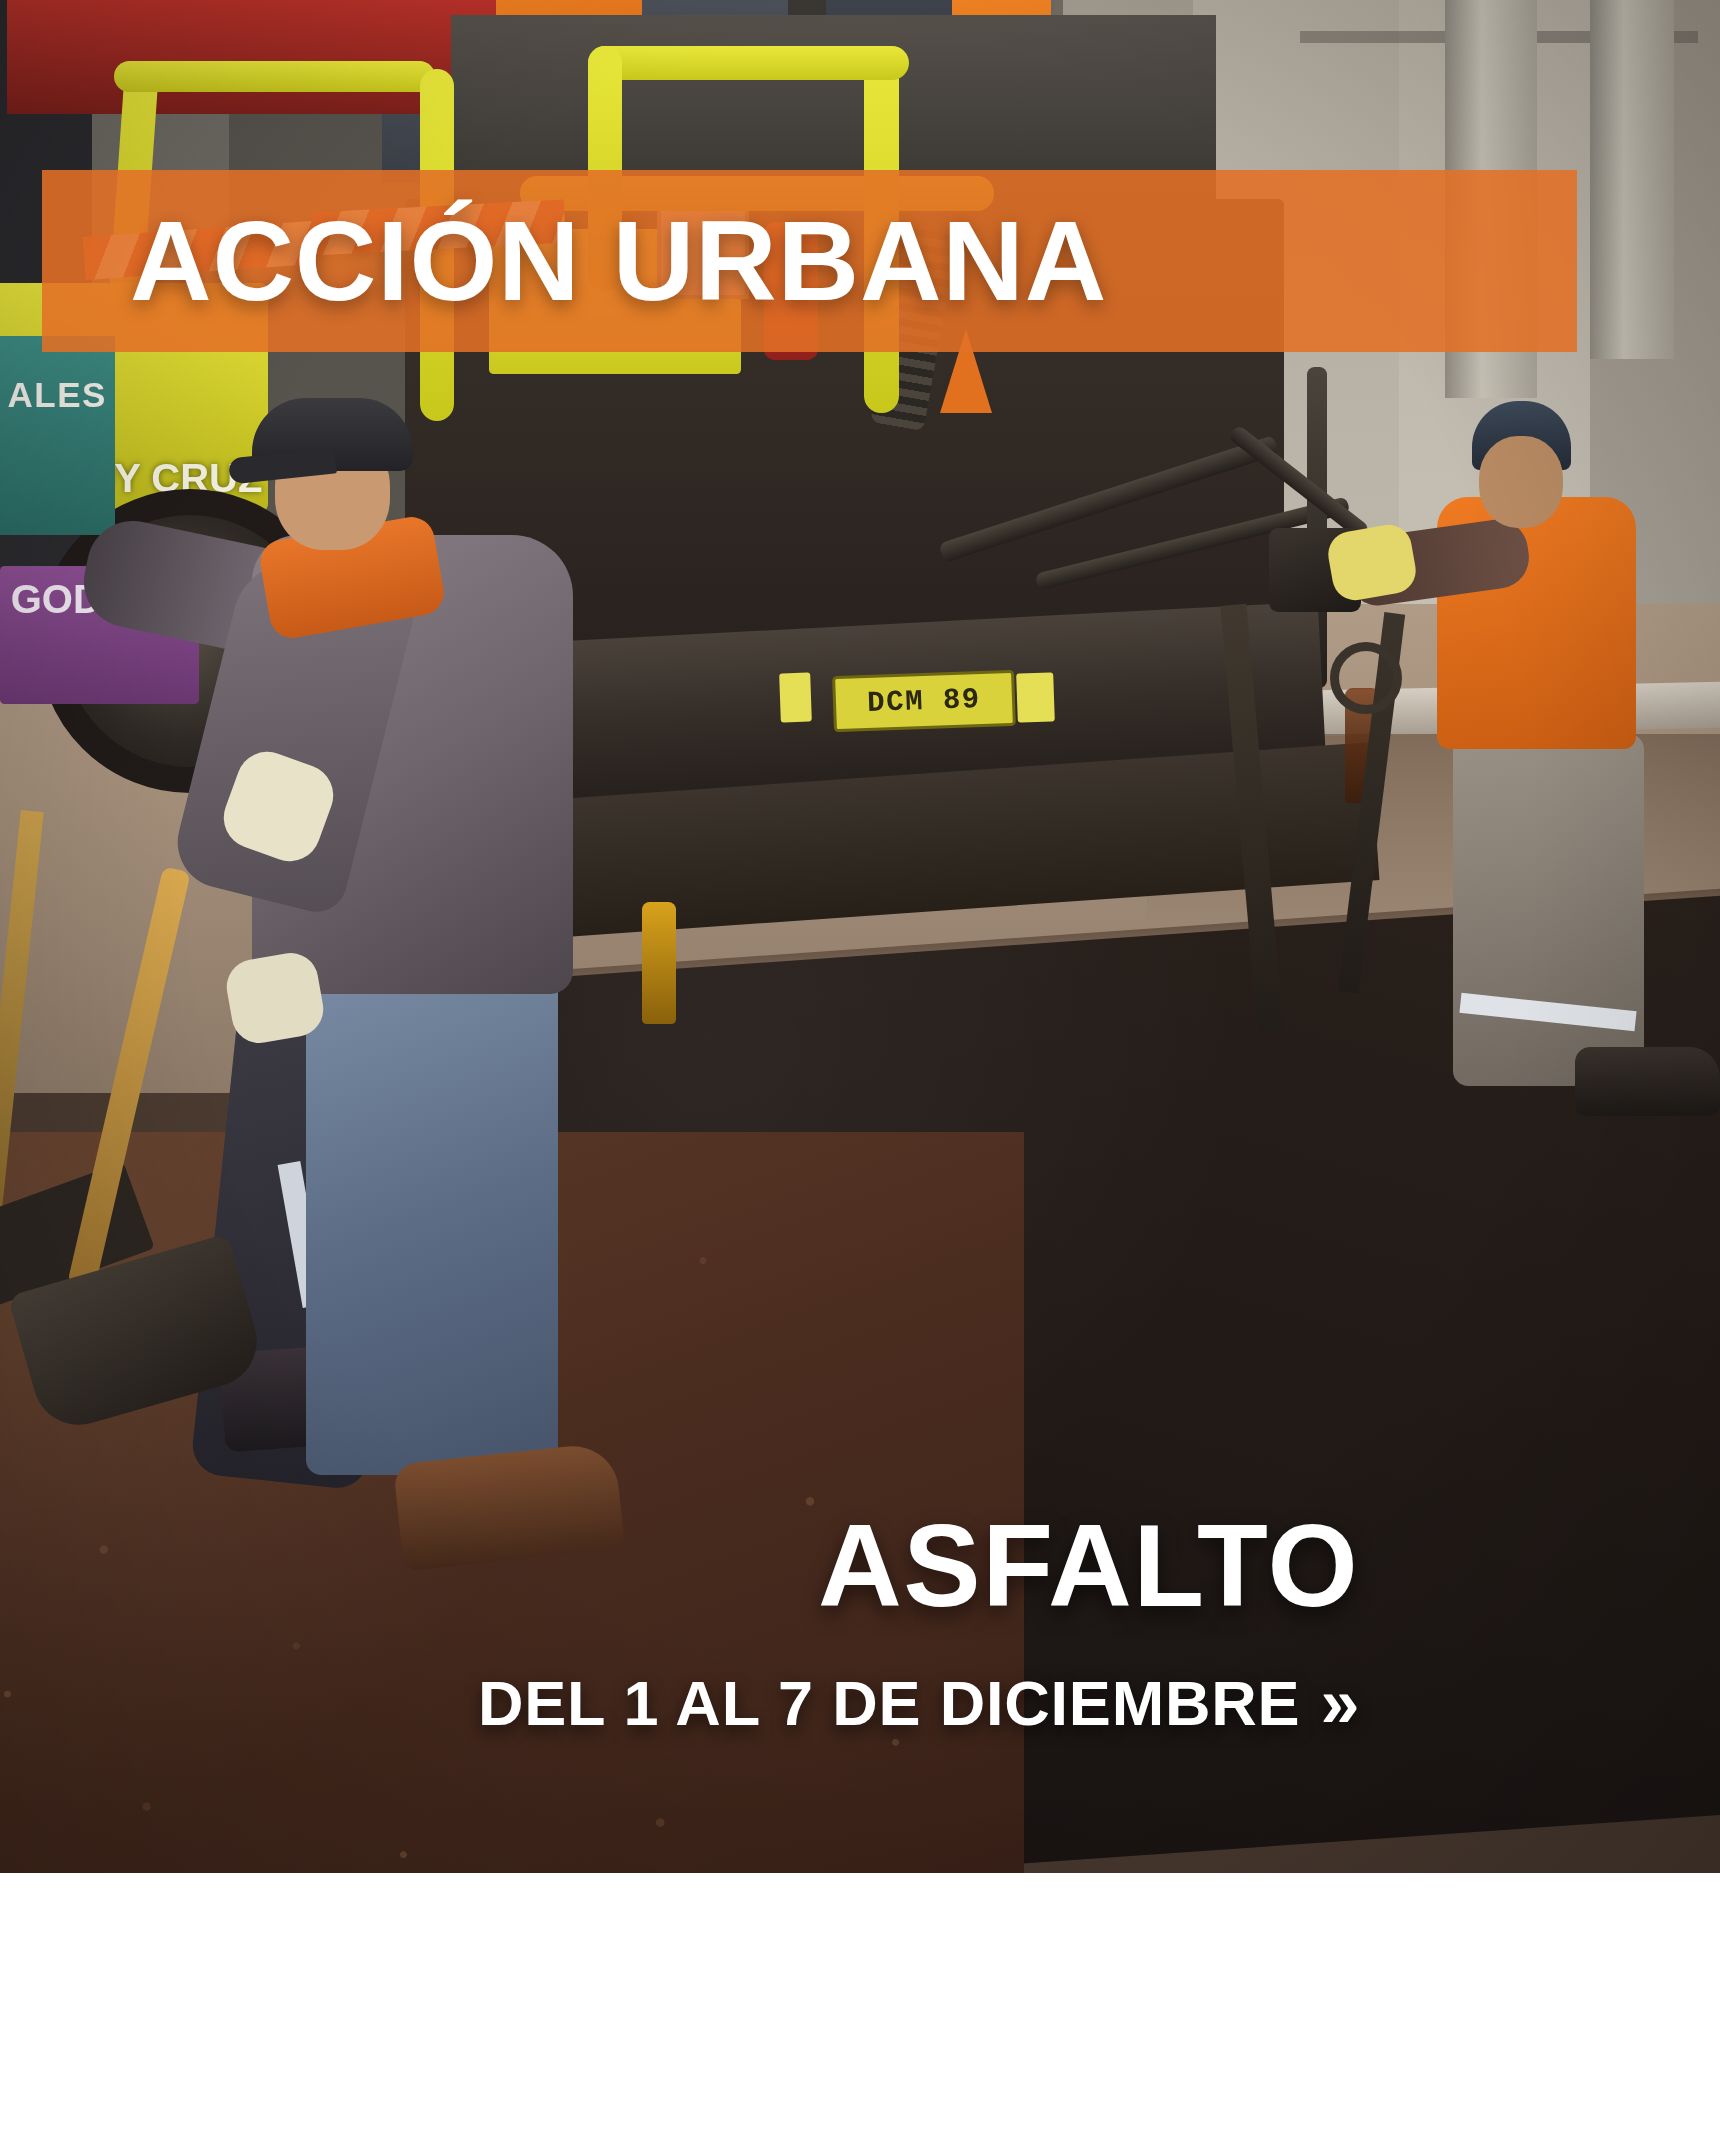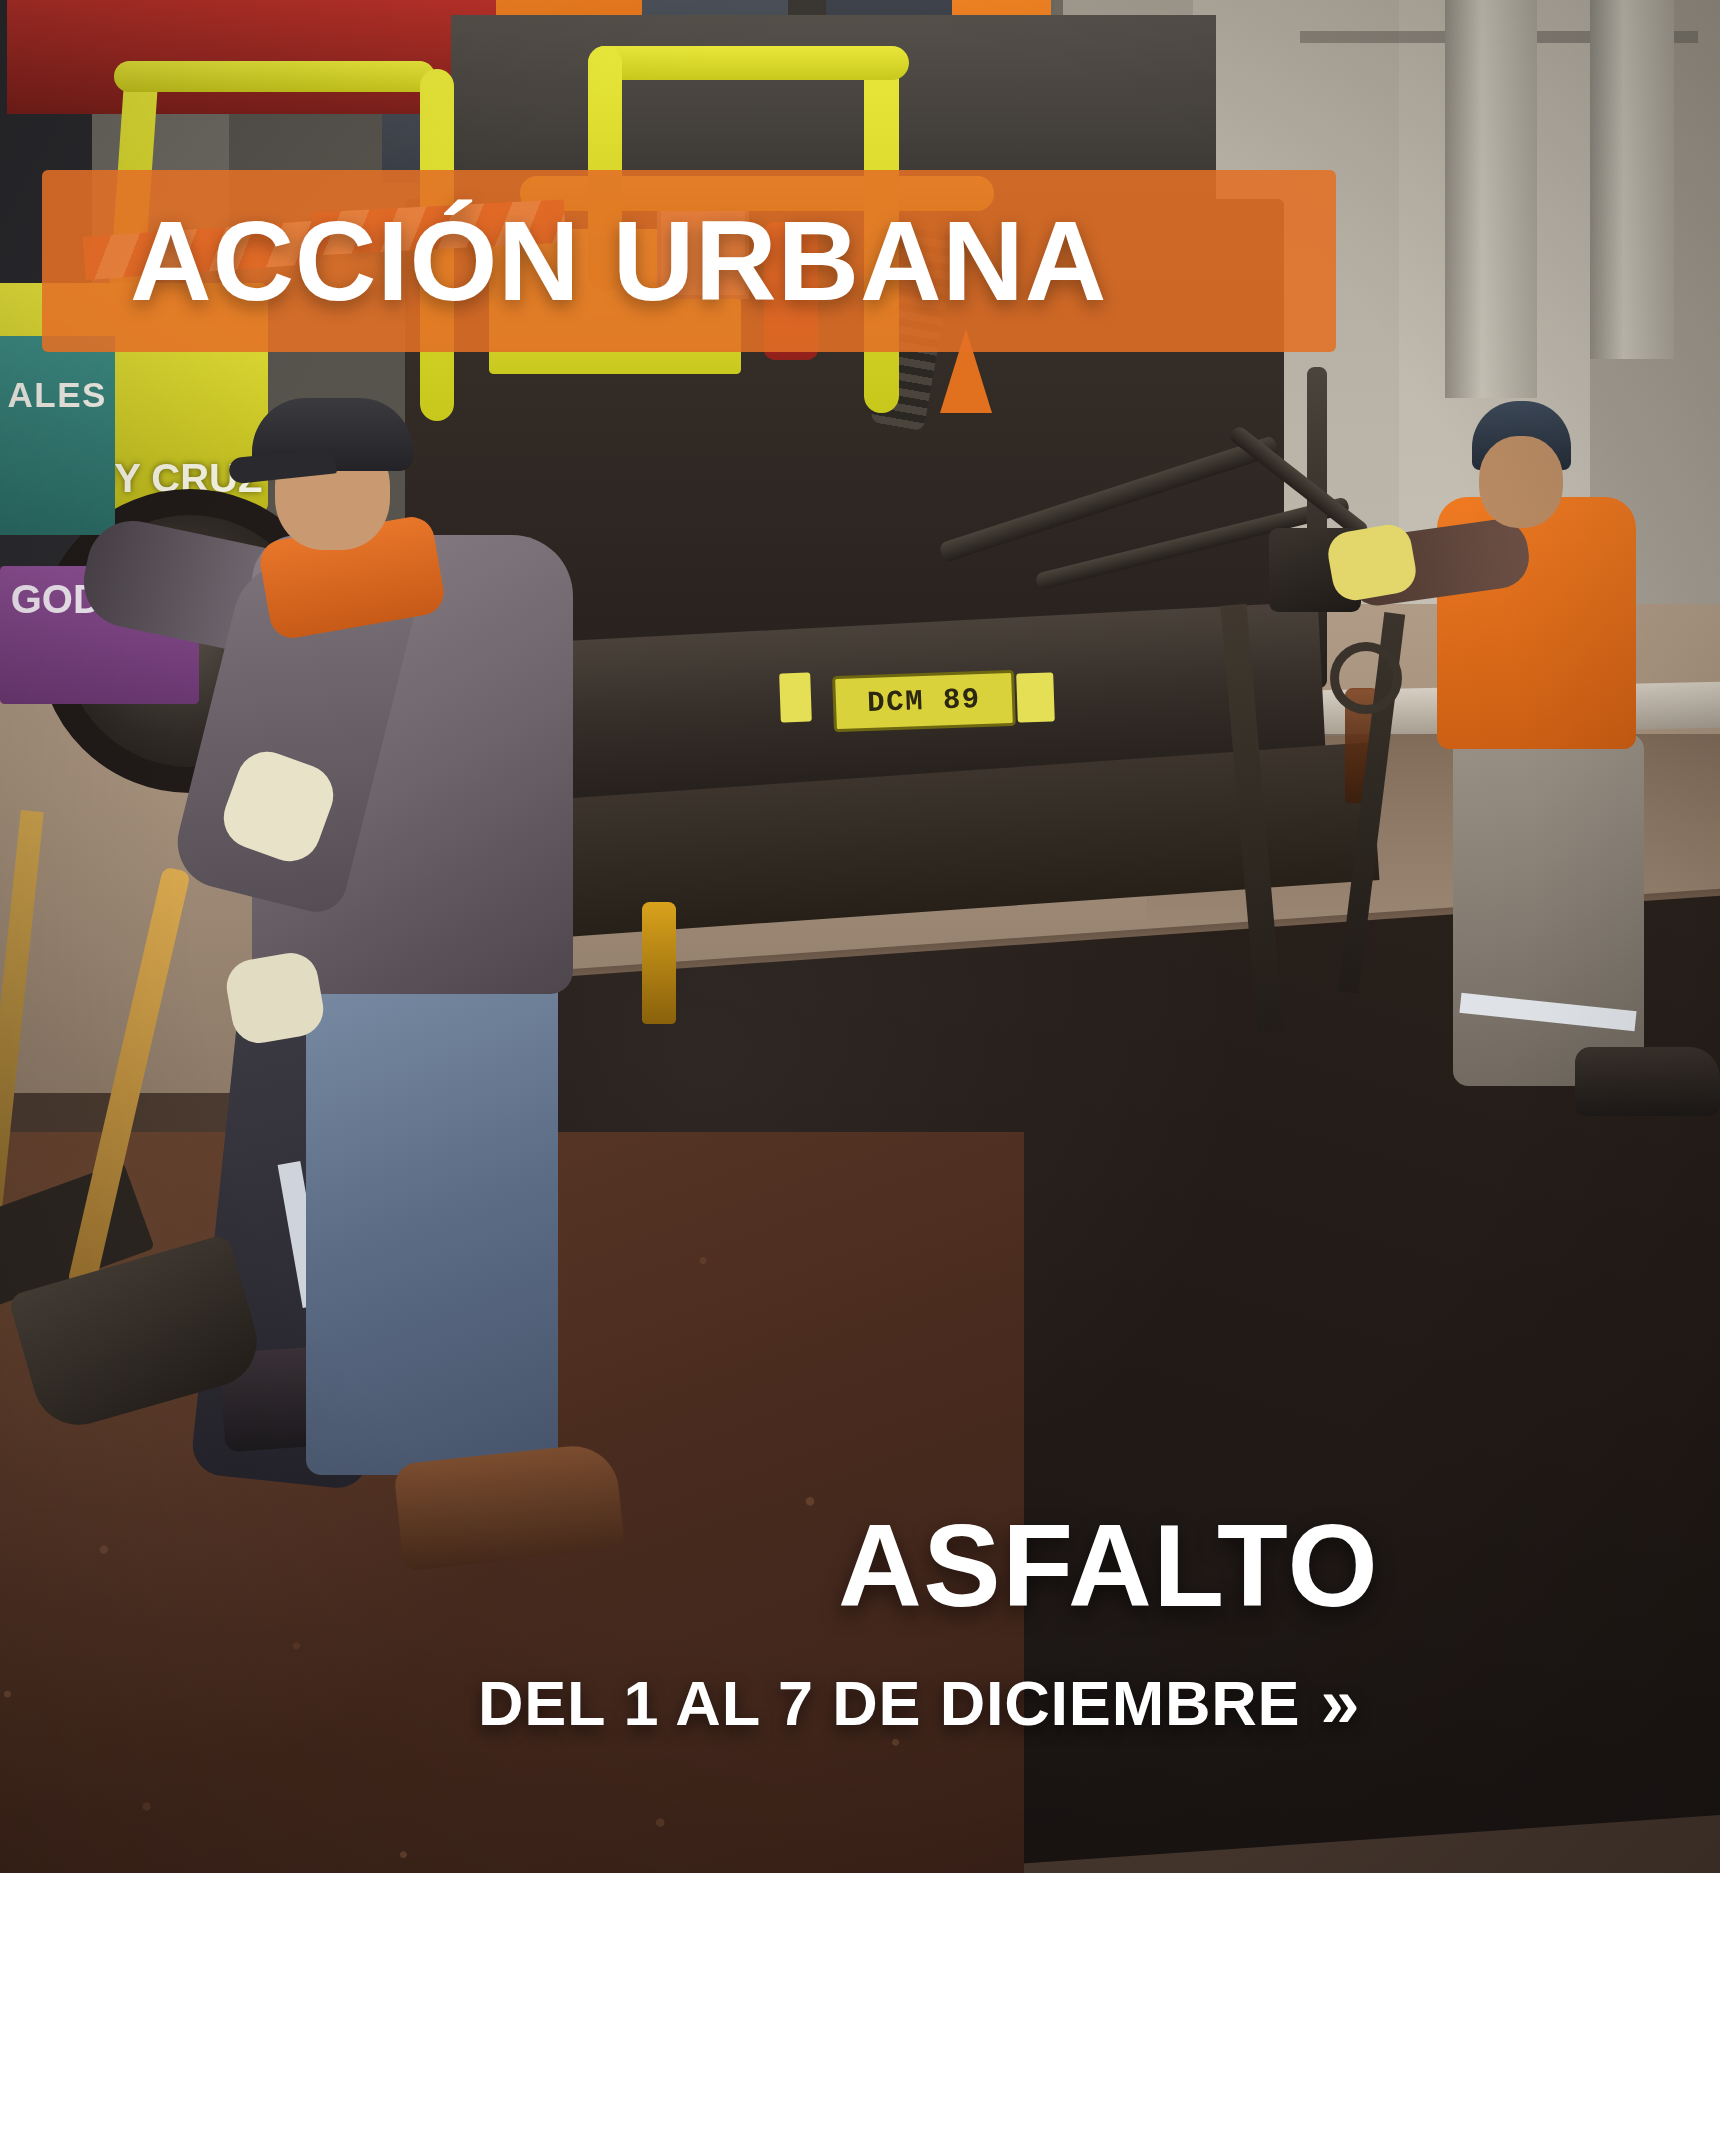--- a/index.html
+++ b/index.html
@@ -559,46 +559,44 @@
   .w4-body {
     position: absolute; left: 826px; top: 0px;
     width: 153px; height: 206px;
     background: linear-gradient(180deg,#3f434b,#282b31);
   }
 
   
   .title-banner {
     position: absolute;
     left: 42px; top: 170px;
-    width: 1294px; height: 182px;
+    width: 1535px; height: 182px;
     background: rgba(226, 112, 38, 0.88);
     display: flex;
     align-items: center;
-    border-radius: 6px;
   }
   .title-text {
     color: #ffffff;
     font-size: 113px;
     font-weight: bold;
     letter-spacing: 0.8px;
     padding-left: 88px;
     text-shadow: 0 6.1px 17px rgba(0,0,0,0.35);
     white-space: nowrap;
   }
 
   
   .asfalto {
     position: absolute;
     left: 818px; top: 1499px;
     color: #ffffff;
     font-size: 116px;
     font-weight: bold;
     letter-spacing: 1.5px;
     text-shadow: 0 7.6px 20px rgba(0,0,0,0.55);
-    margin-left: 20px;
   }
   .fecha-row {
     position: absolute;
     left: 478px; top: 1663px;
     display: flex;
     align-items: center;
     gap: 20px;
   }
   .fecha {
     color: #ffffff;

